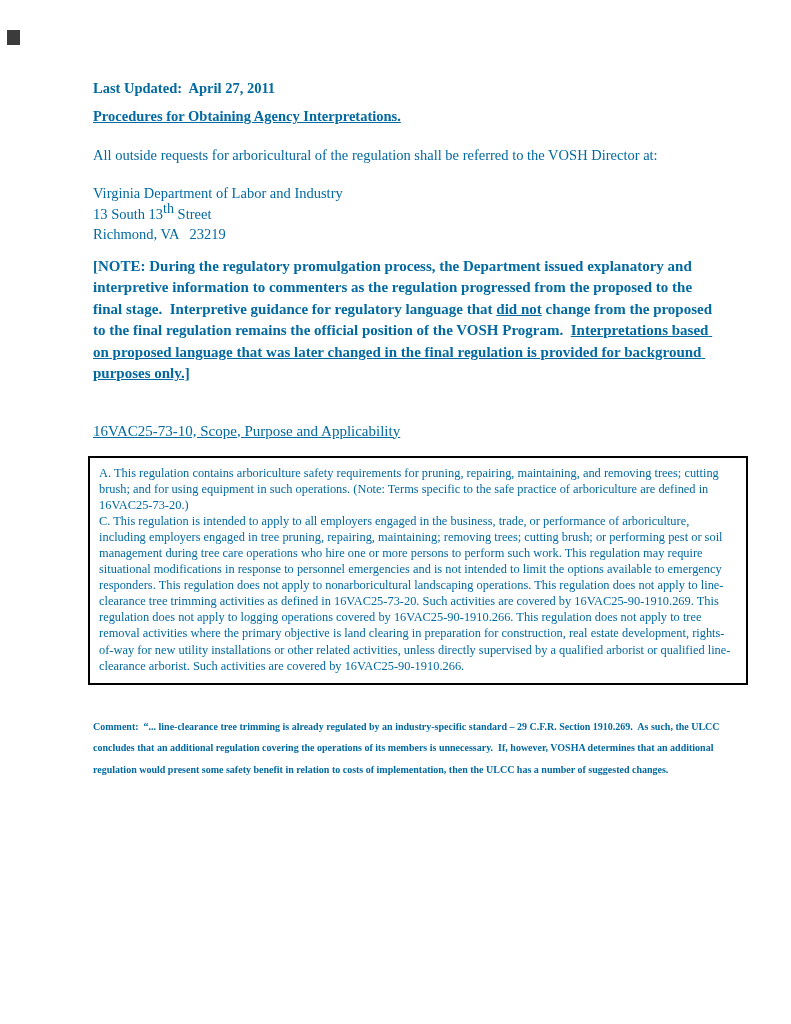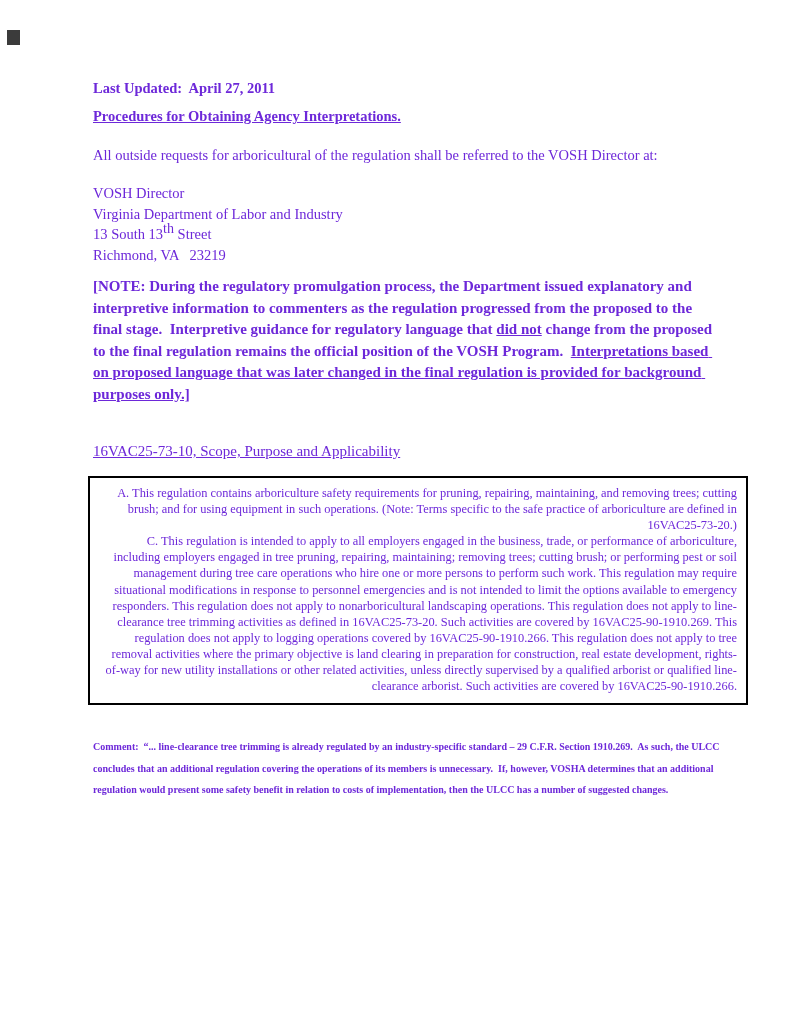--- a/index.html
+++ b/index.html
@@ -2,21 +2,21 @@
 <html><head>
 <meta charset="utf-8">
 <style>
   * { box-sizing: border-box; }
   html, body { margin: 0; padding: 0; background: #ffffff; }
   .page {
     position: relative;
     width: 791px;
     height: 1024px;
     background: #ffffff;
-    color: #6d28d9;
+    color: #0369a1;
     font-family: "Liberation Serif", "DejaVu Serif", serif;
     font-size: 14.5px;
     padding: 78px 58px 20px 93px;
     overflow: hidden;
   }
   .page [data-bind], .page .txt { white-space: pre-wrap; }
   p { margin: 0; }
   .bold { font-weight: bold; }
   .ul { text-decoration: underline; }
   .scan-artifact {
@@ -47,21 +47,20 @@
     text-decoration: underline;
   }
   .scope-box {
     margin-top: 15px;
     margin-left: -5px;
     width: 660px;
     border: 2px solid #000000;
     padding: 7px 9px 9px 9px;
     font-size: 12.4px;
     line-height: 16.1px;
-    text-align: right;
   }
   .scope-box div { white-space: pre-wrap; }
   .comment {
     margin-top: 31px;
     font-weight: bold;
     font-size: 10px;
     line-height: 21.5px;
     max-width: 672px;
   }
 </style>
@@ -72,21 +71,20 @@
 
   <div class="scan-artifact"></div>
 
   <p class="bold last-updated" data-bind="doc.last_updated">Last Updated:  April 27, 2011</p>
 
   <p class="bold ul procedures-heading" data-bind="doc.procedures_heading">Procedures for Obtaining Agency Interpretations.</p>
 
   <p class="intro" data-bind="doc.intro">All outside requests for arboricultural of the regulation shall be referred to the VOSH Director at:</p>
 
   <div class="address">
-    <div data-bind="doc.address.line1">VOSH Director</div>
     <div data-bind="doc.address.line2">Virginia Department of Labor and Industry</div>
     <div class="txt"><span data-bind="doc.address.line3_pre">13 South 13</span><sup data-bind="doc.address.line3_sup">th</sup><span data-bind="doc.address.line3_post"> Street</span></div>
     <div data-bind="doc.address.line4">Richmond, VA   23219</div>
   </div>
 
 
   <p class="note"><span data-bind="doc.note.seg1">[NOTE: During the regulatory promulgation process, the Department issued explanatory and interpretive information to commenters as the regulation progressed from the proposed to the final stage.  Interpretive guidance for regulatory language that </span><span class="ul" data-bind="doc.note.seg2_underlined">did not</span><span data-bind="doc.note.seg3"> change from the proposed to the final regulation remains the official position of the VOSH Program.  </span><span class="ul" data-bind="doc.note.seg4_underlined">Interpretations based on proposed language that was later changed in the final regulation is provided for background purposes only.]</span></p>
 
   <p class="section-heading" data-bind="doc.section_heading">16VAC25-73-10, Scope, Purpose and Applicability</p>
 

